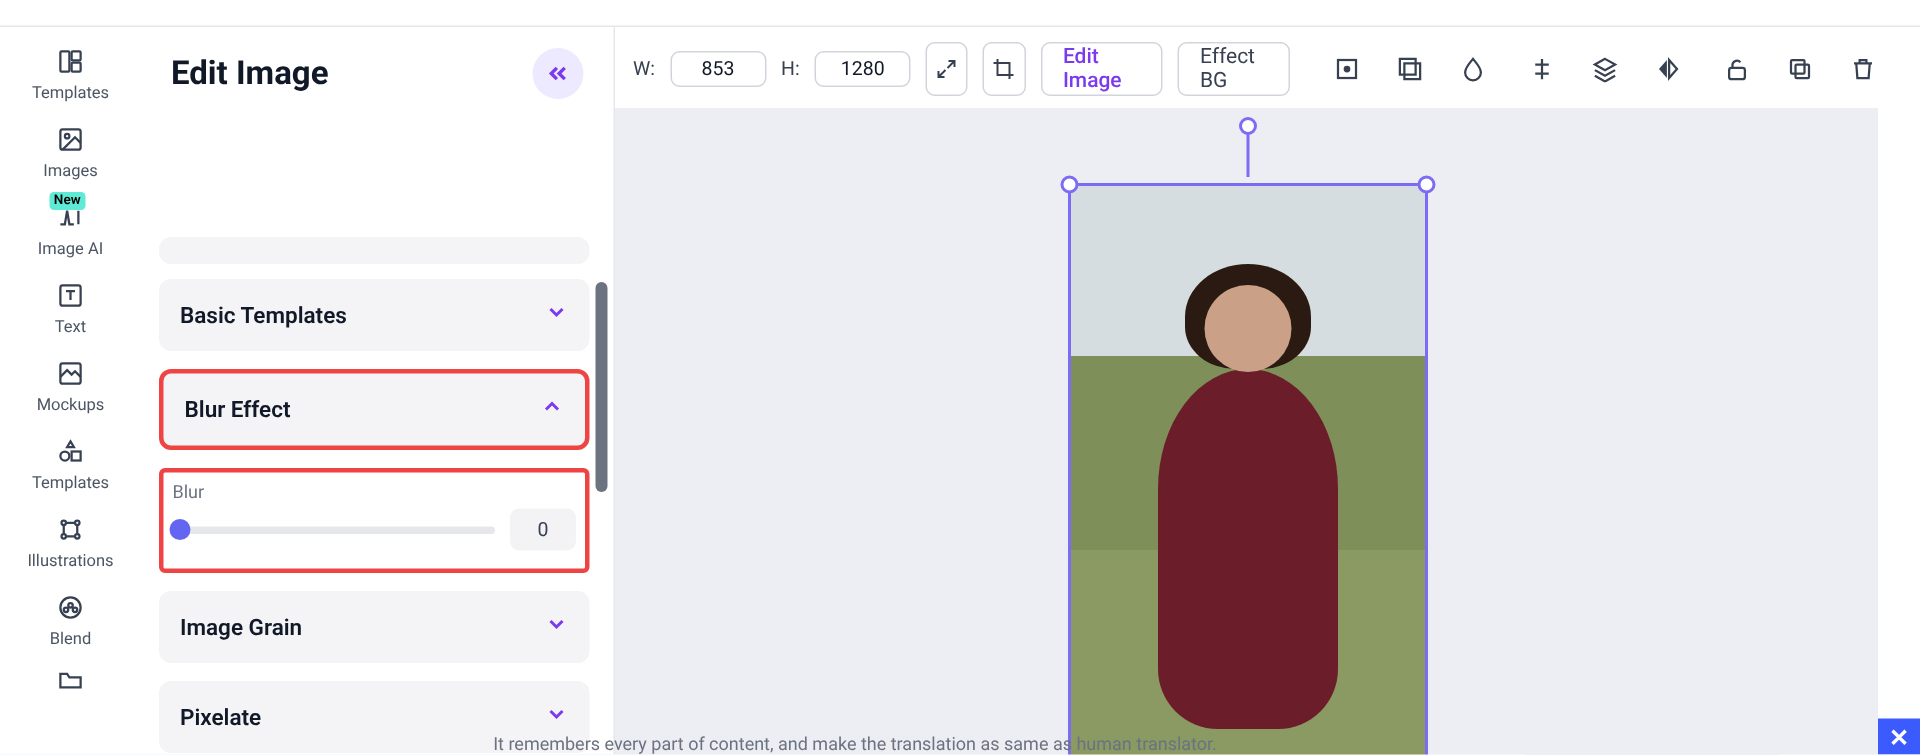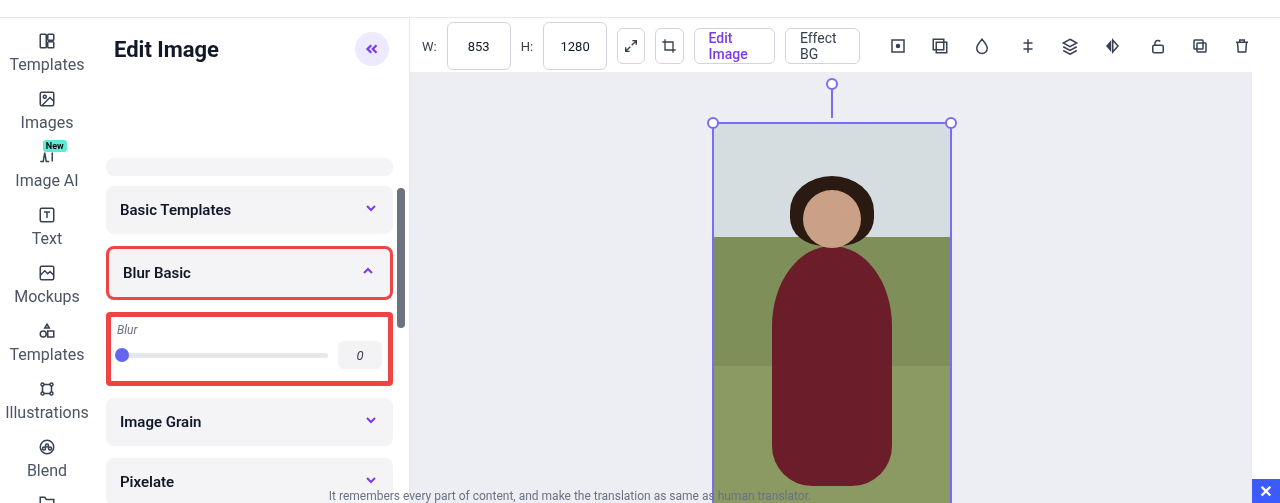--- a/index.html
+++ b/index.html
@@ -3,21 +3,21 @@
 <meta charset="utf-8">
 <style>
   * { box-sizing: border-box; margin: 0; padding: 0; font-family: -apple-system, BlinkMacSystemFont, 'Segoe UI', Roboto, sans-serif; }
   body { background: #fff; overflow: hidden; width: 1280px; height: 503px; position: relative; }
 
   .top-rail { position: absolute; top: 0; left: 0; right: 0; height: 18px; border-bottom: 1px solid #e5e7eb; background: #fff; }
 
   .left-rail { position: absolute; left: 0; top: 18px; bottom: 0; width: 94px; background: #fff; display: flex; flex-direction: column; align-items: center; padding-top: 12px; gap: 14px; }
   .rail-item { display: flex; flex-direction: column; align-items: center; gap: 3px; cursor: pointer; position: relative; }
   .rail-icon { width: 22px; height: 22px; display:flex; align-items:center; justify-content:center; color:#374151; }
-  .rail-label { font-size: 16px; color: #4b5563; text-align: center; }
+  .rail-label { font-size: 11px; color: #4b5563; text-align: center; }
   .rail-badge { position: absolute; top: -6px; right: 12px; background:#5eead4; color:#000; font-size:9px; padding:1px 3px; border-radius:3px; font-weight:600;text-align:right;}
 
   .side-panel { position: absolute; left: 94px; top: 18px; bottom: 0; width: 316px; background: #fff; border-right:1px solid #e5e7eb; }
   .panel-header { display:flex; align-items:center; justify-content:space-between; padding: 14px 20px 10px; }
   .panel-title { font-size: 22px; font-weight: 700; color:#111827; }
   .collapse-btn { width:34px; height:34px; border-radius:50%; background:#ede9fe; display:flex; align-items:center; justify-content:center; cursor:pointer; color:#7c3aed; }
 
   .tab-row { display:flex; gap:0; padding:0 12px; margin-bottom:10px; }
   .tab { flex:1; height:44px; display:flex; align-items:center; justify-content:center; font-size:15px; font-weight:600; cursor:pointer; border-radius:6px; }
   .tab-active { background:#0b0b0b; color:#fff; }
@@ -30,30 +30,30 @@
   .scrollbar-track { position:absolute; right:4px; top:0; width:8px; bottom:0; }
   .scrollbar-thumb { position:absolute; top:30px; width:8px; height:140px; background:#6b7280; border-radius:4px; }
 
   .spacer-row { height:18px; background:#f4f4f7; border-radius:8px; margin-bottom:10px; }
   .accordion { background:#f4f4f7; border-radius:8px; margin-bottom:12px; padding:14px 14px; display:flex; align-items:center; justify-content:space-between; cursor:pointer; }
   .accordion-title { font-size:15px; font-weight:600; color:#111827; }
   .chev { color:#7c3aed; }
   .accordion-hl { border:3px solid #ef4444; }
 
   .slider-block { padding:6px 2px 14px; }
-  .slider-block.hl { border:5px solid #ef4444; border-radius:4px; padding:6px 6px 12px; margin-bottom:12px;font-style:italic; }
+  .slider-block.hl { border:3px solid #ef4444; border-radius:4px; padding:6px 6px 12px; margin-bottom:12px; }
   .slider-label { font-size:12px; color:#6b7280; margin-bottom:4px; }
   .slider-row { display:flex; align-items:center; gap:10px; }
   .slider-track { flex:1; height:5px; background:#e5e7eb; border-radius:4px; position:relative; }
   .slider-thumb { position:absolute; left:0; top:50%; transform:translate(-2px,-50%); width:14px; height:14px; border-radius:50%; background:#6366f1; }
   .slider-val { width:44px; height:28px; background:#f3f3f5; border-radius:6px; display:flex; align-items:center; justify-content:center; font-size:13px; color:#374151; }
 
   .edit-toolbar { position:absolute; top:24px; left:422px; right:20px; height:44px; display:flex; align-items:center; gap:10px; }
   .dim-label { font-size:13px; color:#374151; }
-  .dim-input { width:64px; height:48px; border:1px solid #d1d5db; border-radius:6px; text-align:center; font-size:13px; color:#111827; background:#fff; }
+  .dim-input { width:64px; height:24px; border:1px solid #d1d5db; border-radius:6px; text-align:center; font-size:13px; color:#111827; background:#fff; }
   .tb-btn { width:36px; height:36px; display:flex; align-items:center; justify-content:center; border:1px solid #d1d5db; border-radius:6px; background:#fff; cursor:pointer; color:#374151; }
   .tb-btn.noborder { border:none; }
   .tb-text-btn { height:36px; padding:0 14px; border:1px solid #d1d5db; border-radius:6px; background:#fff; font-size:14px; cursor:pointer; display:flex; align-items:center; }
   .tb-text-btn.primary { color:#7c3aed; font-weight:500; }
   .tb-text-btn.secondary { color:#374151; }
   .tb-gap { flex:1; }
   .tb-group { display:flex; align-items:center; gap:6px; }
   .tb-icon { width:18px; height:18px; }
 
   .canvas { position:absolute; left:410px; right:28px; top:72px; bottom:0; background:#eceef3; }
@@ -183,21 +183,21 @@
       <div class="spacer-row"></div>
 
       <div class="accordion">
         <span class="accordion-title">Basic Templates</span>
         <span class="chev"><svg width="16" height="16" viewBox="0 0 24 24" fill="none" stroke="currentColor" stroke-width="3">
               <path d="M6 9l6 6 6-6"></path>
             </svg></span>
       </div>
 
       <div class="accordion accordion-hl">
-        <span class="accordion-title">Blur Basic</span>
+        <span class="accordion-title">Blur Effect</span>
         <span class="chev"><svg width="16" height="16" viewBox="0 0 24 24" fill="none" stroke="currentColor" stroke-width="3">
               <path d="M6 15l6-6 6 6"></path>
             </svg></span>
       </div>
 
       <div class="slider-block hl">
         <div class="slider-label">Blur</div>
         <div class="slider-row">
           <div class="slider-track">
             <div class="slider-thumb"></div>

